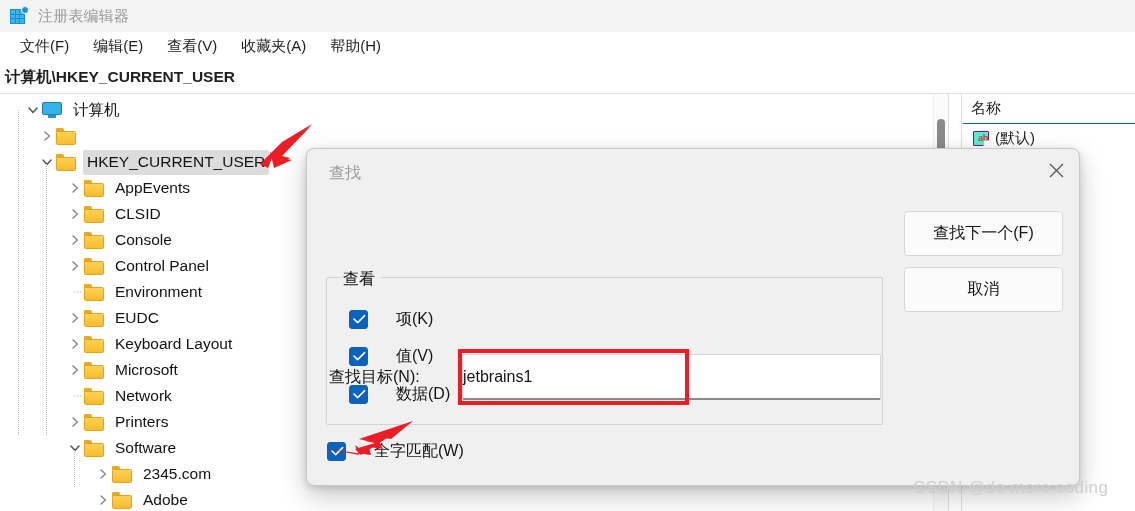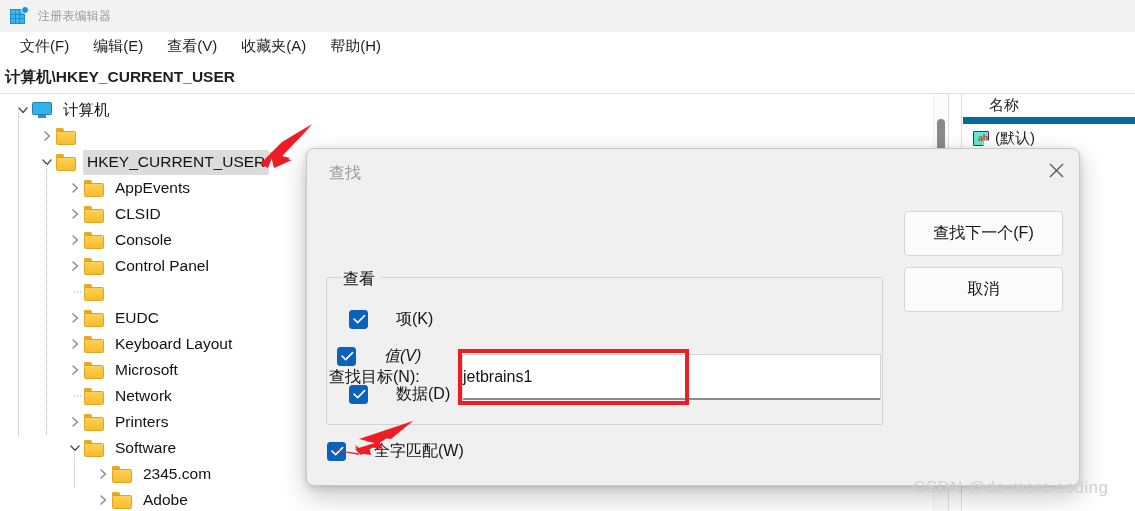--- a/index.html
+++ b/index.html
@@ -43,21 +43,21 @@
     padding: 1.2px;
   }
   .app-icon .grid i { background: #3fb4e8; display: block; }
   .app-icon .dot {
     position: absolute; right: 0px; top: 0px;
     width: 8px; height: 8px; border-radius: 50%;
     background: #1a93d6;
     border: 1.5px solid #f3f3f3;
   }
   .title-text {
-    font-size: 12px;
+    font-size: 15px;
     color: #9a9a9a;
     letter-spacing: 0.2px;
   }
 
   
   .menubar {
     position: absolute; left: 0; top: 32px;
     width: 1135px; height: 30px;
     background: #ffffff;
     display: flex; align-items: center;
@@ -204,23 +204,23 @@
   .tree-scroll .thumb {
     position: absolute; left: 3px; top: 25px;
     width: 8px; height: 42px;
     background: #8a8a8a;
     border-radius: 4px;
   }
 
   
   .list-header {
     height: 30px;
-    border-bottom: 7px solid #0369a1;
+    border-bottom: 1px solid #0369a1;
     display: flex; align-items: center;
-    padding-left: 26px;
+    padding-left: 8px;
   }
   .list-header span { font-size: 15px; color: #1f1f1f; }
   .list-row {
     height: 28px;
     display: flex; align-items: center;
     padding-left: 10px;
     gap: 6px;
   }
   .ab-icon {
     width: 16px; height: 15px;
@@ -389,21 +389,21 @@
   </div>
 
   <div class="addressbar">
     <div class="address-text">计算机\HKEY_CURRENT_USER</div>
   </div>
 
   <div class="content">
 
     <div class="tree-pane">
       <div class="tree" id="tree-root">
-          <div class="node" style="padding-left: 14px; text-align: right;">
+          <div class="node" style="padding-left: 24px; text-align: right;">
             <span class="chev">
               <svg width="12" height="12" viewBox="0 0 12 12">
                 <path d="M2 4 L6 8.4 L10 4" stroke="#555" stroke-width="1.5" fill="none" stroke-linecap="round" stroke-linejoin="round"></path>
               </svg>
             </span>
             <span class="monitor">
               <span class="screen"></span>
               <span class="stand"></span>
             </span>
             <span class="label-wrap"><span class="label">计算机</span></span>
@@ -482,20 +482,21 @@
           <div class="node" style="padding-left: 66px;">
             <span class="chev">
               <svg width="14" height="12" viewBox="0 0 14 12">
                 <path d="M5 6 H13" stroke="#b8b8b8" stroke-width="1" stroke-dasharray="1.5 1.5" fill="none"></path>
               </svg>
             </span>
             <span class="folder">
               <span class="tab"></span>
               <span class="body"></span>
             </span>
+            <span class="label-wrap"><span class="label">Environment</span></span>
           </div>
           <div class="node" style="padding-left: 66px;">
             <span class="chev">
               <svg width="12" height="12" viewBox="0 0 12 12">
                 <path d="M4 2 L8.4 6 L4 10" stroke="#8a8a8a" stroke-width="1.5" fill="none" stroke-linecap="round" stroke-linejoin="round"></path>
               </svg>
             </span>
             <span class="folder">
               <span class="tab"></span>
               <span class="body"></span>
@@ -632,21 +633,21 @@
 
     <div class="checkrow" style="left:42px; top:160px;">
       <span class="cbox">
         <svg width="13" height="11" viewBox="0 0 13 11" aria-hidden="true">
           <path d="M1 5 L4.6 8.6 L11.6 1.6" stroke="#ffffff" stroke-width="1.6" fill="none" stroke-linecap="round" stroke-linejoin="round"></path>
         </svg>
       </span>
       <span>项(K)</span>
     </div>
 
-    <div class="checkrow" style="left:30px; top:197px;font-style:italic;">
+    <div class="checkrow" style="left:42px; top:197px;">
       <span class="cbox">
         <svg width="13" height="11" viewBox="0 0 13 11" aria-hidden="true">
           <path d="M1 5 L4.6 8.6 L11.6 1.6" stroke="#ffffff" stroke-width="1.6" fill="none" stroke-linecap="round" stroke-linejoin="round"></path>
         </svg>
       </span>
       <span>值(V)</span>
     </div>
 
     <div class="checkrow" style="left:42px; top:235px;">
       <span class="cbox">

